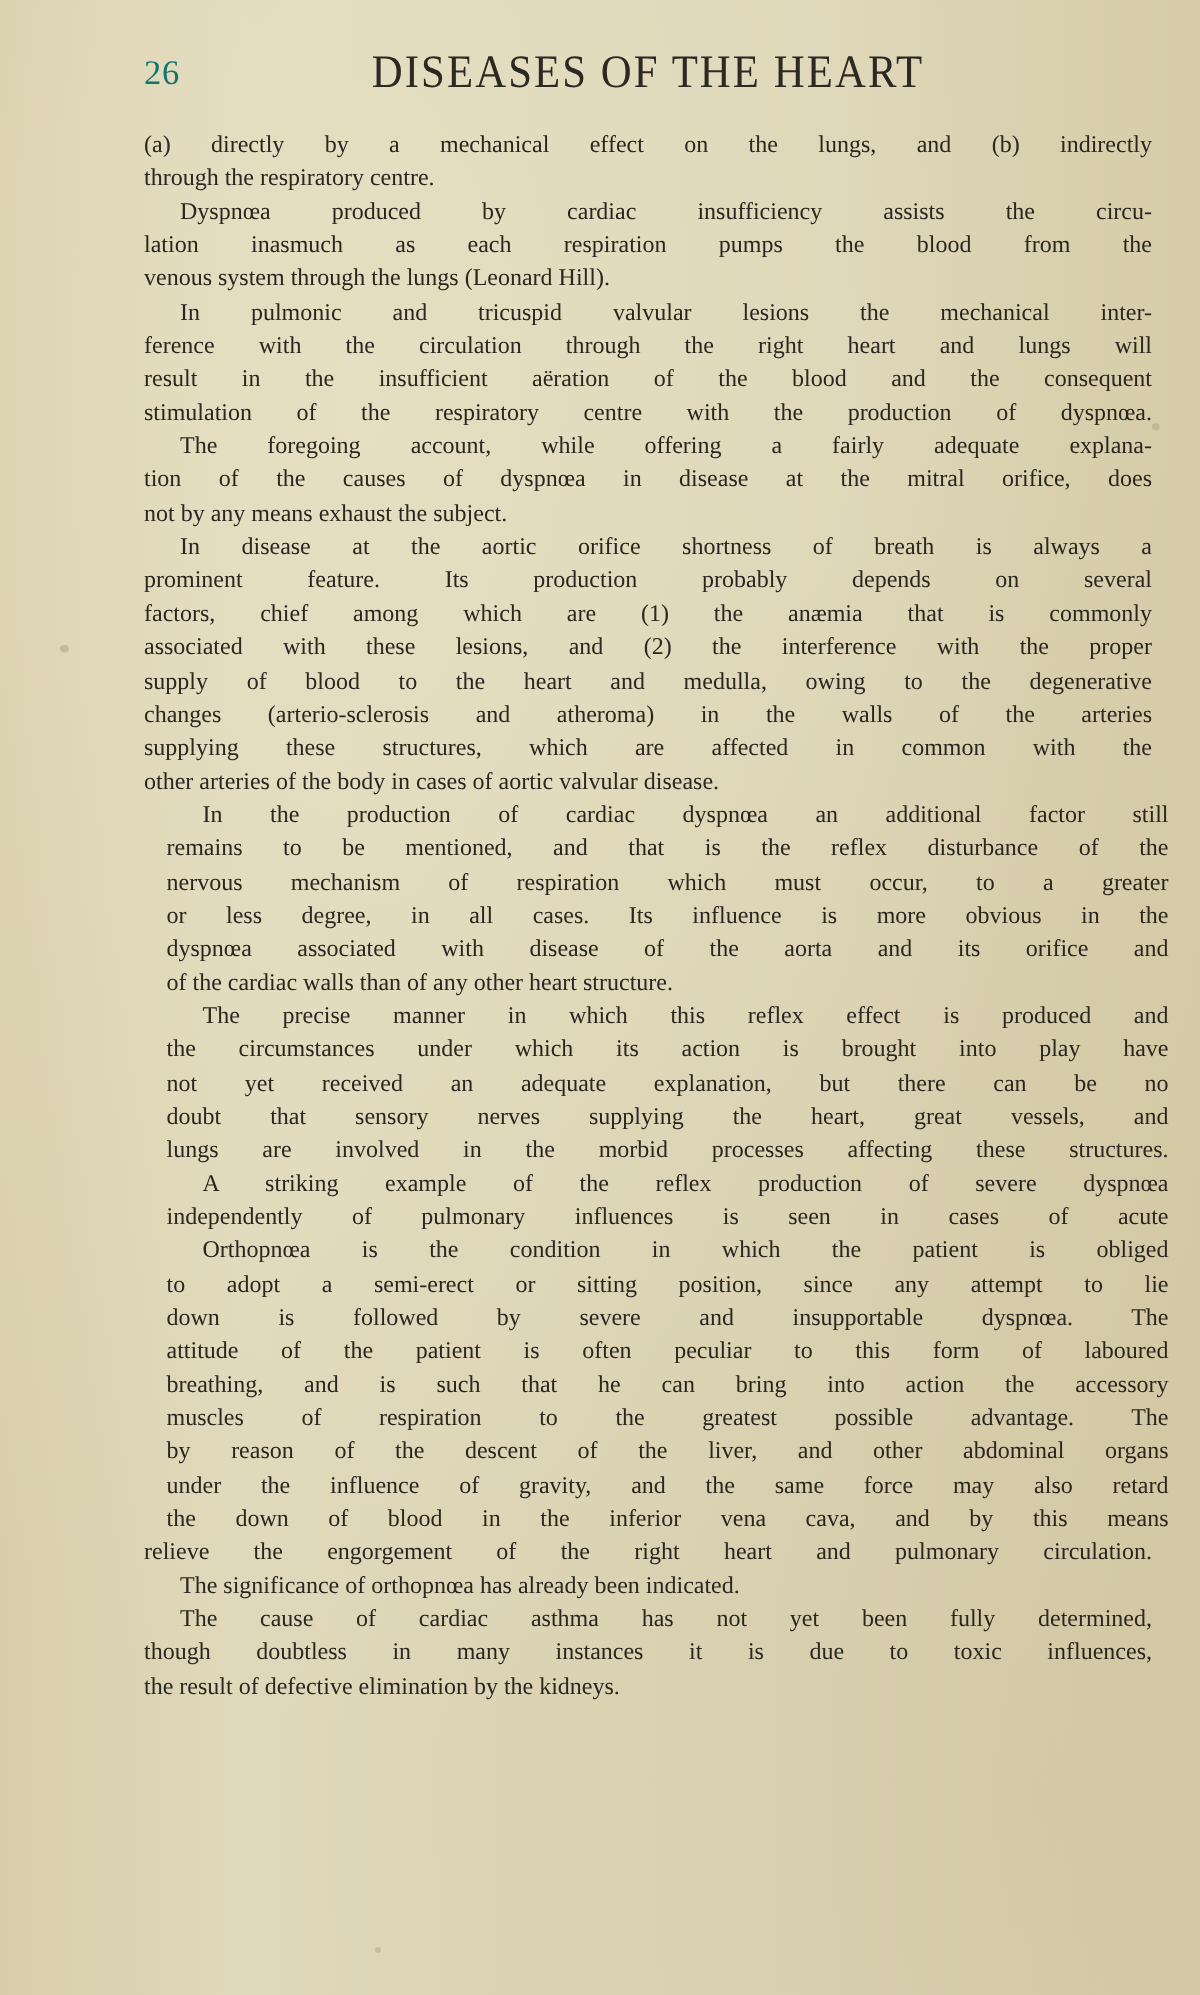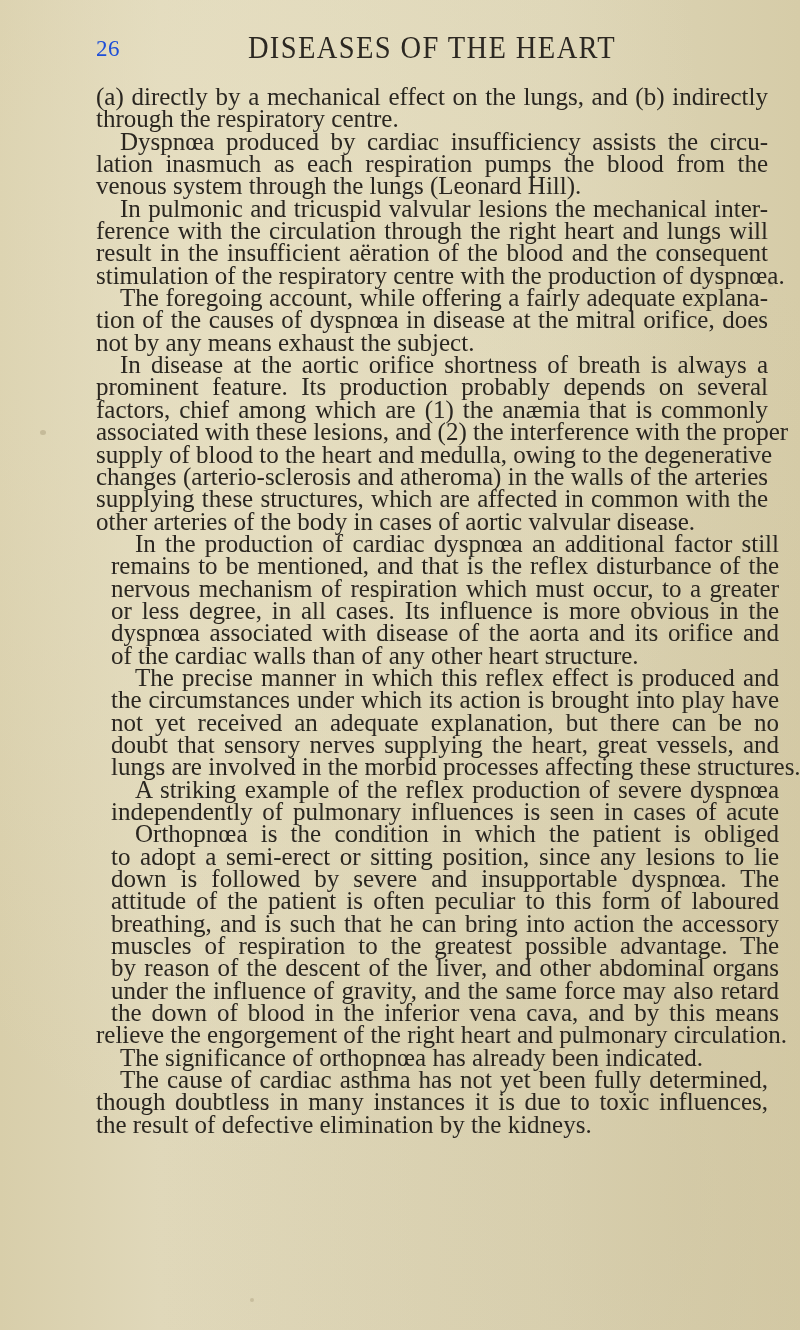--- a/index.html
+++ b/index.html
@@ -32,40 +32,40 @@
       left: 96px;
       width: 672px;
       height: 40px;
     }
     .page-number {
       position: absolute;
       left: 0;
       top: 6px;
       font-size: 23px;
       letter-spacing: 0.5px;
-      color: #1d4ed8;
+      color: #0f766e;
     }
     .page-title {
       position: absolute;
       left: 0;
       right: 0;
       top: 0;
       text-align: center;
       font-size: 31px;
       letter-spacing: 1.5px;
       color: #2c2822;
       transform: scaleX(0.92);
       transform-origin: center;
     }
     .body-text {
       position: absolute;
       top: 86px;
       left: 96px;
       width: 672px;
-      font-size: 25px;
+      font-size: 16px;
       line-height: 22.35px;
     }
     .line {
       display: block;
       white-space: nowrap;
       text-align: justify;
       text-align-last: justify;
       height: 22.35px;
       transform-origin: left center;
     }
@@ -160,21 +160,21 @@
       <span class="line shift">lungs are involved in the morbid processes affecting these structures.</span>
     </div>
 
     <div class="para">
       <span class="line indent shift">A striking example of the reflex production of severe dyspnœa</span>
       <span class="line shift">independently of pulmonary influences is seen in cases of acute</span>
     </div>
 
     <div class="para">
       <span class="line indent shift">Orthopnœa is the condition in which the patient is obliged</span>
-      <span class="line shift">to adopt a semi-erect or sitting position, since any lesions to lie</span>
+      <span class="line shift">to adopt a semi-erect or sitting position, since any attempt to lie</span>
       <span class="line shift">down is followed by severe and insupportable dyspnœa.  The</span>
       <span class="line shift">attitude of the patient is often peculiar to this form of laboured</span>
       <span class="line shift">breathing, and is such that he can bring into action the accessory</span>
       <span class="line shift">muscles of respiration to the greatest possible advantage.  The</span>
       <span class="line shift">by reason of the descent of the liver, and other abdominal organs</span>
       <span class="line shift">under the influence of gravity, and the same force may also retard</span>
       <span class="line shift">the down of blood in the inferior vena cava, and by this means</span>
       <span class="line">relieve the engorgement of the right heart and pulmonary circulation.</span>
     </div>
 

